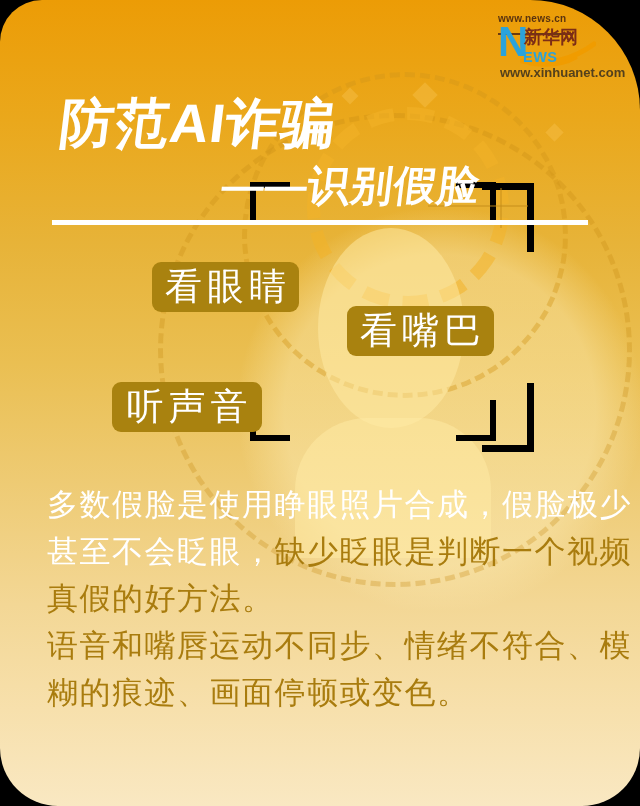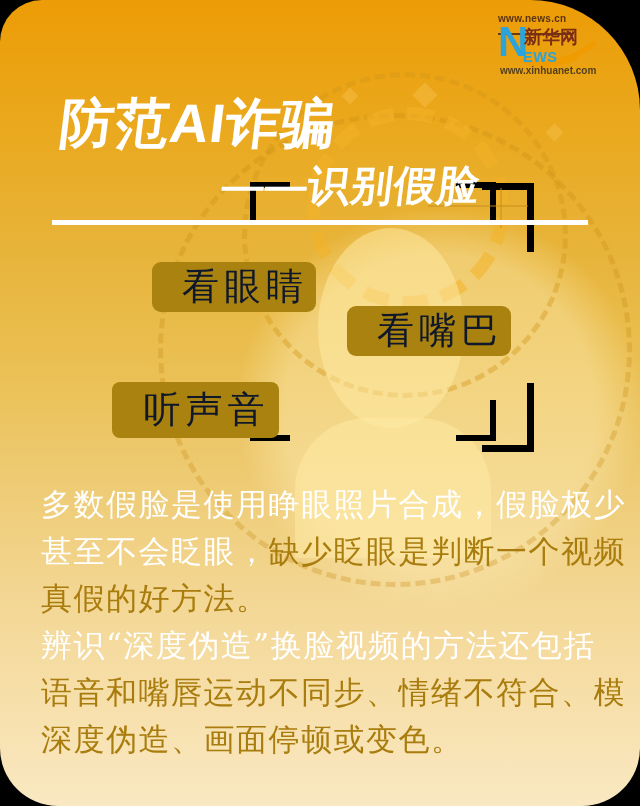--- a/index.html
+++ b/index.html
@@ -37,37 +37,37 @@
   .xline-v{left:500px;top:188px;width:2px;height:40px;background:rgba(195,140,25,0.45);}
   
   .logo{position:absolute;left:498px;top:13px;width:100px;height:64px;z-index:5;}
   .logo *{position:absolute;}
   .logo-url-top{left:0;top:0;width:74px;font-size:10px;font-weight:bold;color:#5a330f;
     border-bottom:2px solid #6b3a10;padding-bottom:9px;letter-spacing:0.3px;white-space:nowrap;}
   .logo-n{left:0;top:9px;font-size:42px;font-weight:bold;color:#2ba3db;line-height:0.95;}
   .logo-cn{left:26px;top:12px;font-size:18px;font-weight:bold;color:#7c2d16;white-space:nowrap;}
   .logo-ews{left:16px;top:36px;font-size:14.5px;font-weight:bold;color:#2ba3db;letter-spacing:0.5px;margin-left:9px;}
   .logo-swoosh{left:22px;top:28px;}
-  .logo-url-bottom{left:2px;top:52px;font-size:10px;font-weight:bold;color:#54401c;white-space:nowrap;}
+  .logo-url-bottom{left:2px;top:52px;font-size:13px;font-weight:bold;color:#54401c;white-space:nowrap;}
   
   .hdr{position:absolute;left:0;top:0;width:640px;z-index:4;}
   .title{position:absolute;left:60px;top:88px;margin:0;font-size:54px;font-weight:bold;color:#fff;
     transform:skewX(-7deg);letter-spacing:1px;white-space:nowrap;font-family:"Liberation Sans",sans-serif;}
   .subtitle{position:absolute;left:222px;top:158px;font-size:42px;font-weight:bold;color:#fff;
     transform:skewX(-7deg);letter-spacing:1px;white-space:nowrap;}
   .underline{position:absolute;left:52px;top:220px;width:536px;height:5px;background:#ffffff;z-index:4;}
   
   .tag{position:absolute;z-index:4;display:flex;align-items:center;justify-content:center;
-    background:#a9820f;border-radius:9px;color:#0f172a;font-size:37px;letter-spacing:5px;
-    font-family:"DejaVu Serif","Liberation Serif",serif;padding-left:22px;}
+    background:#a9820f;border-radius:9px;color:#ffffff;font-size:37px;letter-spacing:5px;
+    font-family:"DejaVu Serif","Liberation Serif",serif;padding-left:5px;}
   .tag-eyes{left:152px;top:262px;width:142px;height:50px;}
   .tag-mouth{left:347px;top:306px;width:142px;height:50px;}
-  .tag-voice{left:112px;top:382px;width:145px;height:56px;border-radius:8px;}
+  .tag-voice{left:112px;top:382px;width:145px;height:50px;}
   
-  .body-text{position:absolute;left:41px;top:481px;width:545px;z-index:4;
+  .body-text{position:absolute;left:47px;top:481px;width:545px;z-index:4;
     font-family:"DejaVu Serif","Liberation Serif",serif;font-size:31px;line-height:47px;letter-spacing:1.5px;}
   .body-line{white-space:nowrap;}
   .seg-w{color:#ffffff;}
   .seg-b{color:#a97c0e;}
 </style>
 </head>
 <body>
 
 <div class="stage">
   <div class="card">
@@ -109,19 +109,18 @@
     <div class="underline"></div>
 
     <div class="tag tag-eyes">看眼睛</div>
     <div class="tag tag-mouth">看嘴巴</div>
     <div class="tag tag-voice">听声音</div>
 
     <div class="body-text">
       <div class="body-line"><span class="seg-w">多数假脸是使用睁眼照片合成，假脸极少</span><span class="seg-b"></span></div>
       <div class="body-line"><span class="seg-w">甚至不会眨眼，</span><span class="seg-b">缺少眨眼是判断一个视频</span></div>
       <div class="body-line"><span class="seg-w"></span><span class="seg-b">真假的好方法。</span></div>
-      <div class="body-line"><span class="seg-w">辨识“深度伪造”换脸视频的方法还包括</span><span class="seg-b"></span></div>
       <div class="body-line"><span class="seg-w"></span><span class="seg-b">语音和嘴唇运动不同步、情绪不符合、模</span></div>
-      <div class="body-line"><span class="seg-w"></span><span class="seg-b">深度伪造、画面停顿或变色。</span></div>
+      <div class="body-line"><span class="seg-w"></span><span class="seg-b">糊的痕迹、画面停顿或变色。</span></div>
     </div>
 
   </div>
 </div>
 
 </body></html>

